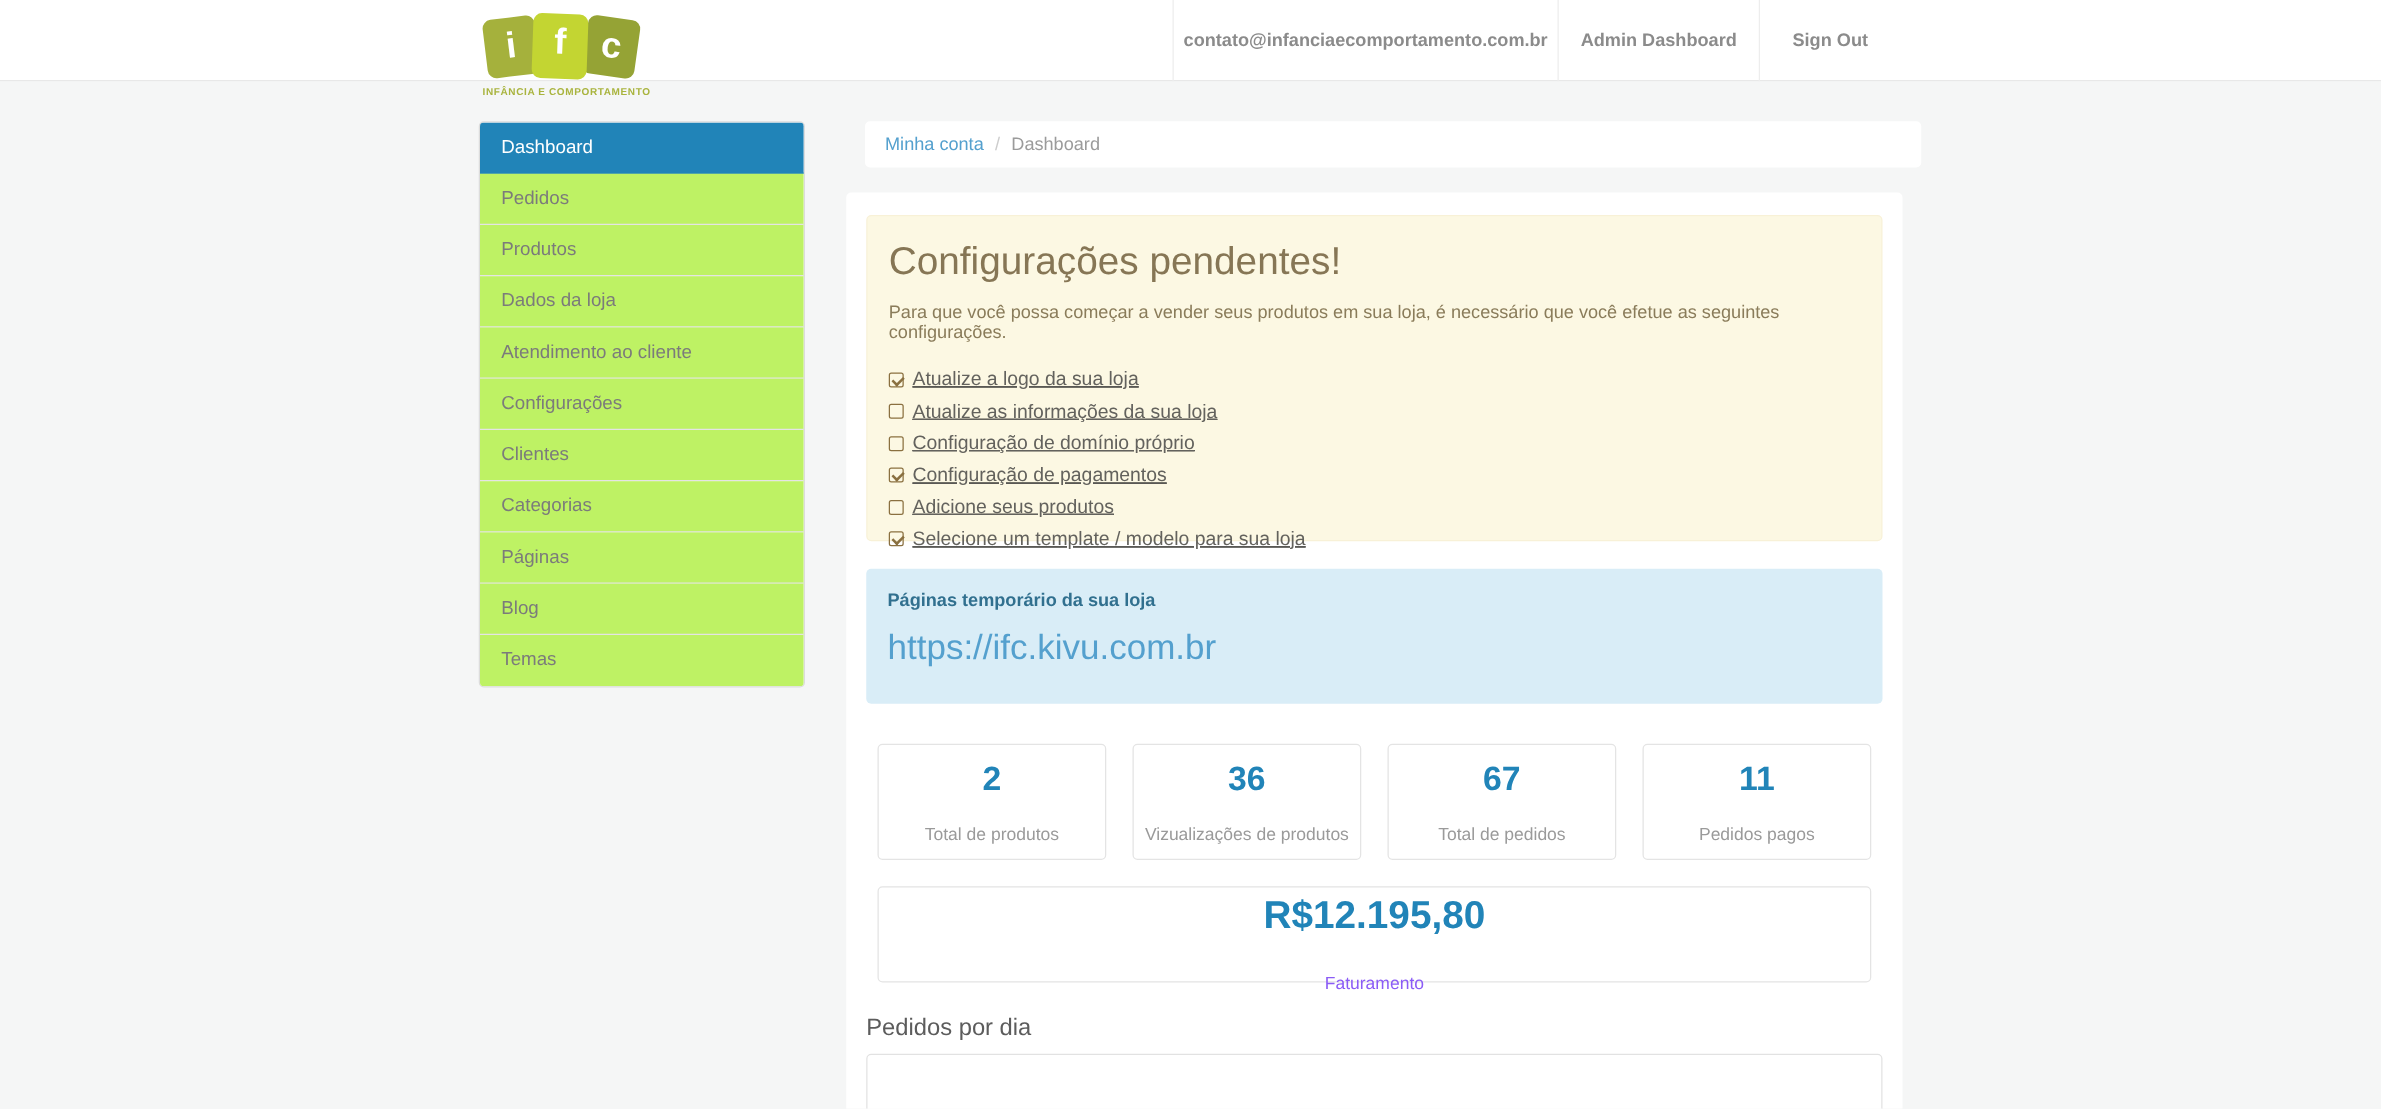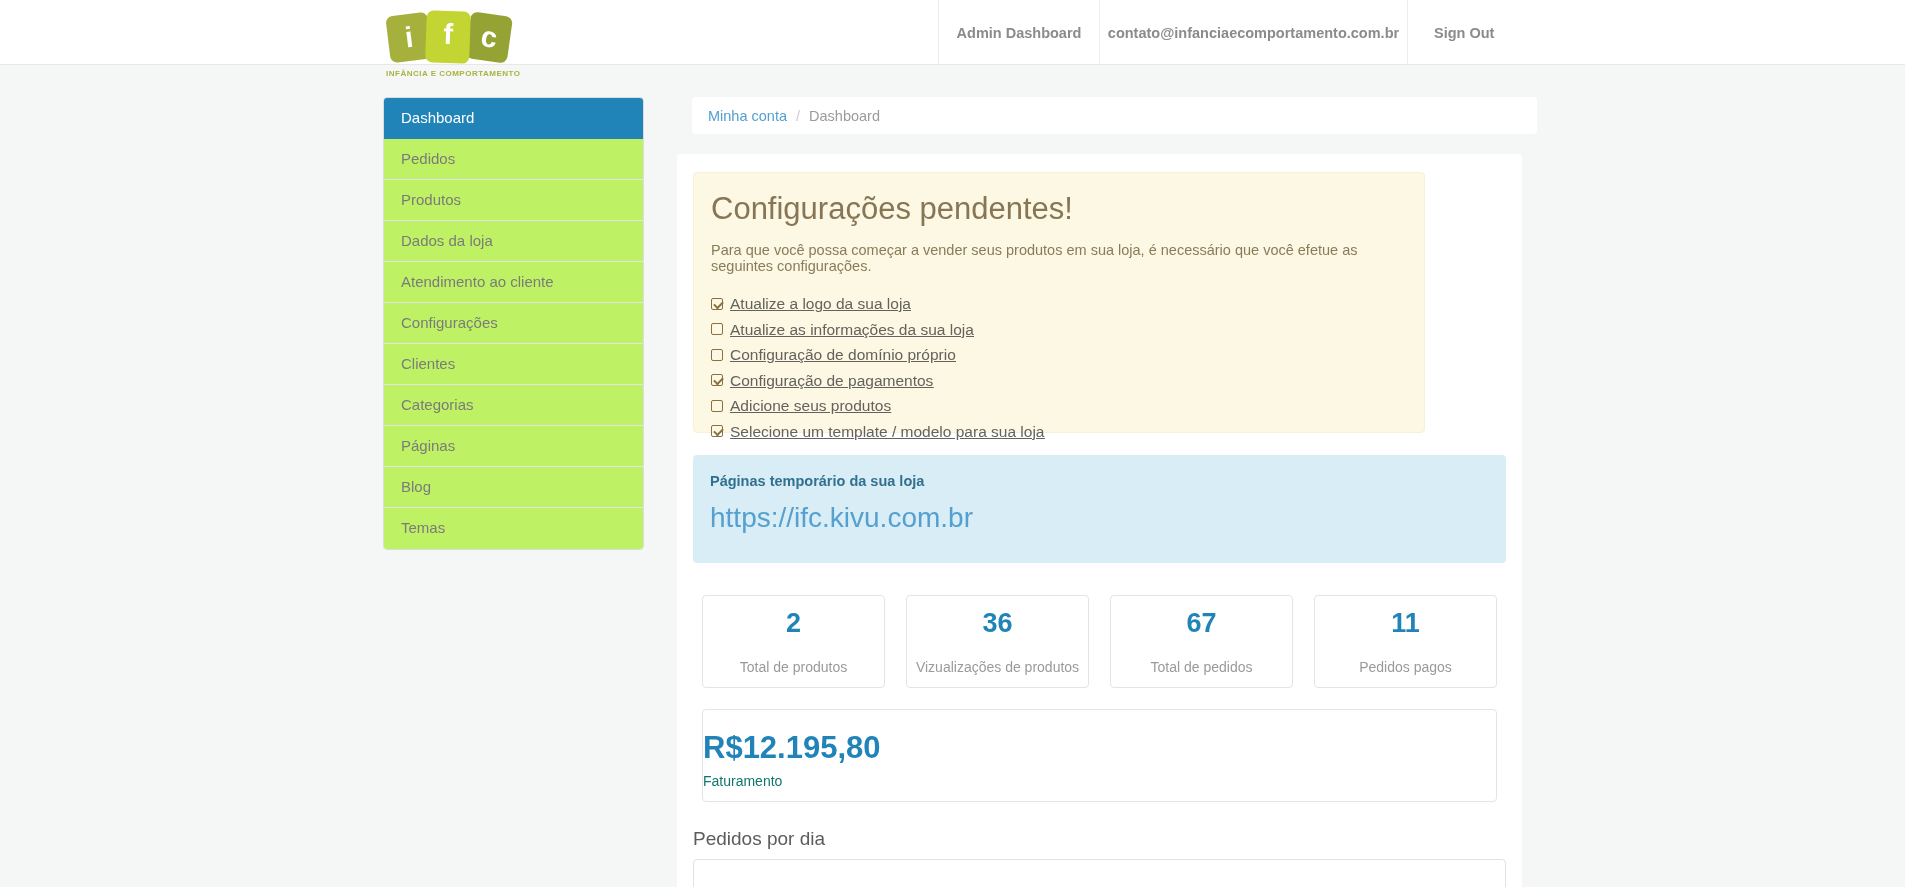--- a/index.html
+++ b/index.html
@@ -30,62 +30,62 @@
 
   
   .breadcrumb { position:absolute; left:692px; top:97px; width:845px; height:37px; background:#fff; border-radius:4px; display:flex; align-items:center; padding-left:16px; font-size:14.5px; }
   .breadcrumb a { color:#54a0ce; text-decoration:none; cursor:pointer; }
   .breadcrumb .sep { color:#cccccc; margin:0 9px; }
   .breadcrumb .current { color:#9b9b9b; }
 
   
   .main-panel { position:absolute; left:677px; top:154px; width:845px; height:760px; background:#fff; border-radius:4px 4px 0 0; padding:18px 16px 0 16px; }
 
-  .alert-warning { width:732px; height:261px; background:#fcf8e3; border:1px solid #f8f1d7; border-radius:4px; padding:12px 17px 0 17px; }
+  .alert-warning { width:813px; height:261px; background:#fcf8e3; border:1px solid #f8f1d7; border-radius:4px; padding:12px 17px 0 17px; }
   .alert-warning h1 { font-size:31px; font-weight:400; color:#867655; margin-top:6px; }
   .alert-warning p { font-size:14.5px; color:#8a7c5a; margin-top:15px; }
   .tasks { list-style:none; margin-top:17px; }
   .tasks li { line-height:25.5px; font-size:15.5px; display:flex; align-items:center;text-decoration:underline; }
   .cb { display:inline-block; width:12px; height:12px; border:1px solid #8a7040; border-radius:2px; margin-right:7px; position:relative; flex:0 0 auto; }
   .cb.checked::after { content:""; position:absolute; left:2px; top:2px; width:7px; height:4px; border-left:2px solid #8a7040; border-bottom:2px solid #8a7040; transform:rotate(-45deg); }
   .tasks a { color:#63625d; text-decoration:underline; cursor:pointer; }
 
   .info-box { width:813px; height:108px; background:#d9edf7; border-radius:4px; margin-top:22px; padding:18px 17px 0 17px; }
   .info-label { font-size:14.5px; font-weight:bold; color:#31708f; }
   .store-url { display:inline-block; margin-top:13px; font-size:28px; font-weight:400; color:#54a0ce; text-decoration:none; cursor:pointer; }
 
   .stats-row { margin:32px 9px 0 9px; display:flex; gap:21px; }
   .stat-card { flex:1; height:93px; background:#fff; border:1px solid #e4e4e4; border-radius:4px; text-align:center; padding-top:12px; }
   .stat-value { font-size:27px; font-weight:bold; color:#2184b8; }
   .stat-label { font-size:14px; color:#9a9a9a; margin-top:20px; }
 
-  .revenue-card { margin:21px 9px 0 9px; height:93px; background:#fff; border:1px solid #e4e4e4; border-radius:4px; padding-top:20px; }
+  .revenue-card { margin:21px 9px 0 9px; height:77px; background:#fff; border:1px solid #e4e4e4; border-radius:4px; text-align:center; padding-top:4px; }
   .revenue-value { font-size:31px; font-weight:bold; color:#2184b8; }
-  .revenue-label { font-size:14px; color:#0f766e; margin-top:7px; }
+  .revenue-label { font-size:14px; color:#8b5cf6; margin-top:28px; }
 
   .section-title { margin-top:26px; font-size:19px; font-weight:400; color:#5c5c5c; }
   .chart-panel { margin-top:9px; width:813px; height:140px; background:#fff; border:1px solid #e2e2e2; border-radius:4px; }
 </style>
 </head>
 <body>
 
 <div class="screen">
 
   <header class="topbar">
     <div class="logo">
       <div class="logo-cards">
         <span class="lcard c1">i</span>
         <span class="lcard c2">f</span>
         <span class="lcard c3">c</span>
       </div>
       <div class="logo-sub">INFÂNCIA E COMPORTAMENTO</div>
     </div>
     <nav class="topnav">
+      <div class="nav-cell email">contato@infanciaecomportamento.com.br</div>
       <div class="nav-cell admin">Admin Dashboard</div>
-      <div class="nav-cell email">contato@infanciaecomportamento.com.br</div>
       <div class="nav-cell signout">Sign Out</div>
     </nav>
   </header>
 
   <aside class="sidebar">
     <div class="side-item active">Dashboard</div>
     <div class="side-item">Pedidos</div>
     <div class="side-item">Produtos</div>
     <div class="side-item">Dados da loja</div>
     <div class="side-item">Atendimento ao cliente</div>

